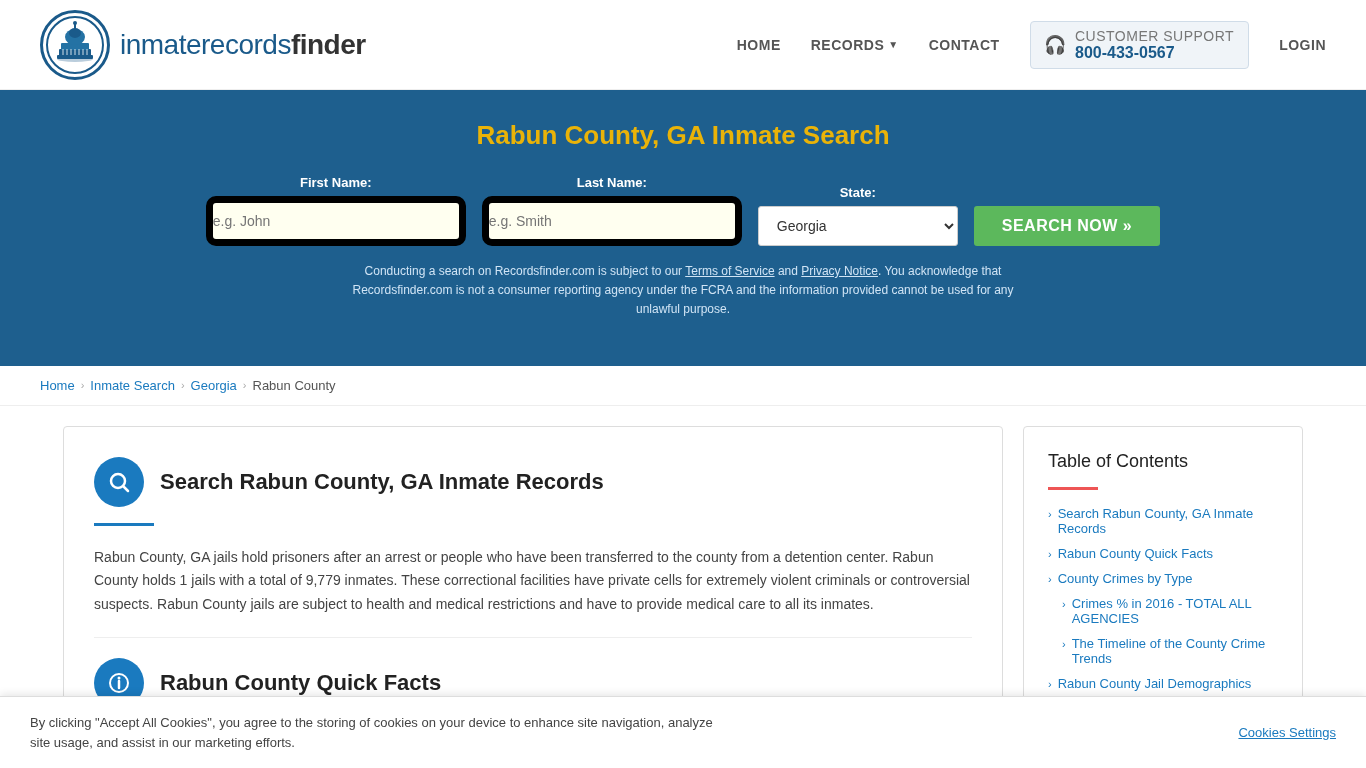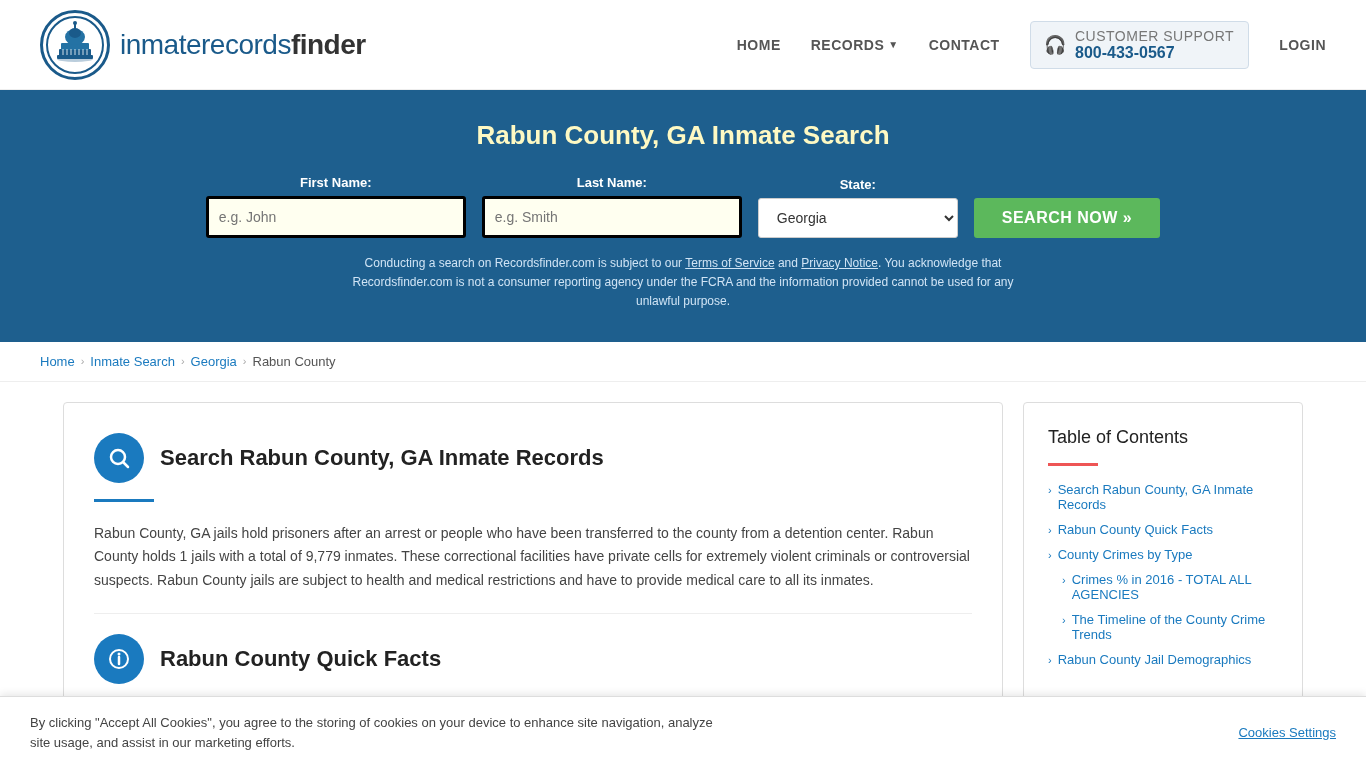--- a/index.html
+++ b/index.html
@@ -105,21 +105,21 @@
 
     
     .hero {
       background: #1e5f8e;
       padding: 30px 40px 30px;
       text-align: center;
     }
     .hero-title {
       font-size: 26px;
       font-weight: 700;
-      color: #fef9c3;
+      color: #eab308;
       margin-bottom: 24px;
     }
     .search-form {
       display: flex;
       align-items: flex-end;
       justify-content: center;
       gap: 16px;
       margin-bottom: 16px;
     }
     .form-group {
@@ -127,23 +127,23 @@
       flex-direction: column;
       align-items: center;
       gap: 6px;
     }
     .form-label {
       font-size: 13px;
       font-weight: 600;
       color: #fff;
     }
     .form-input {
-      padding: 10px 10px;
-      border: 3px solid #000000;
-      border-radius: 3px;
+      padding: 10px 0;
+      border: 7px solid #000000;
+      border-radius: 10px;
       font-size: 14px;
       background: #fffff0;
       color: #999;
       width: 260px;
     }
     .form-input-sm {
       width: 200px;
     }
     .form-select {
       padding: 10px 14px;
@@ -165,21 +165,21 @@
       border-radius: 3px;
       cursor: pointer;
       letter-spacing: 0.5px;
       white-space: nowrap;
     }
     .disclaimer {
       font-size: 12px;
       color: #d0e4f5;
       line-height: 1.6;
       max-width: 700px;
-      margin: 0 auto;
+      margin: 16px auto;
     }
     .disclaimer a {
       color: #d0e4f5;
       text-decoration: underline;
     }
 
     
     .breadcrumb {
       padding: 12px 40px;
       background: #fff;

